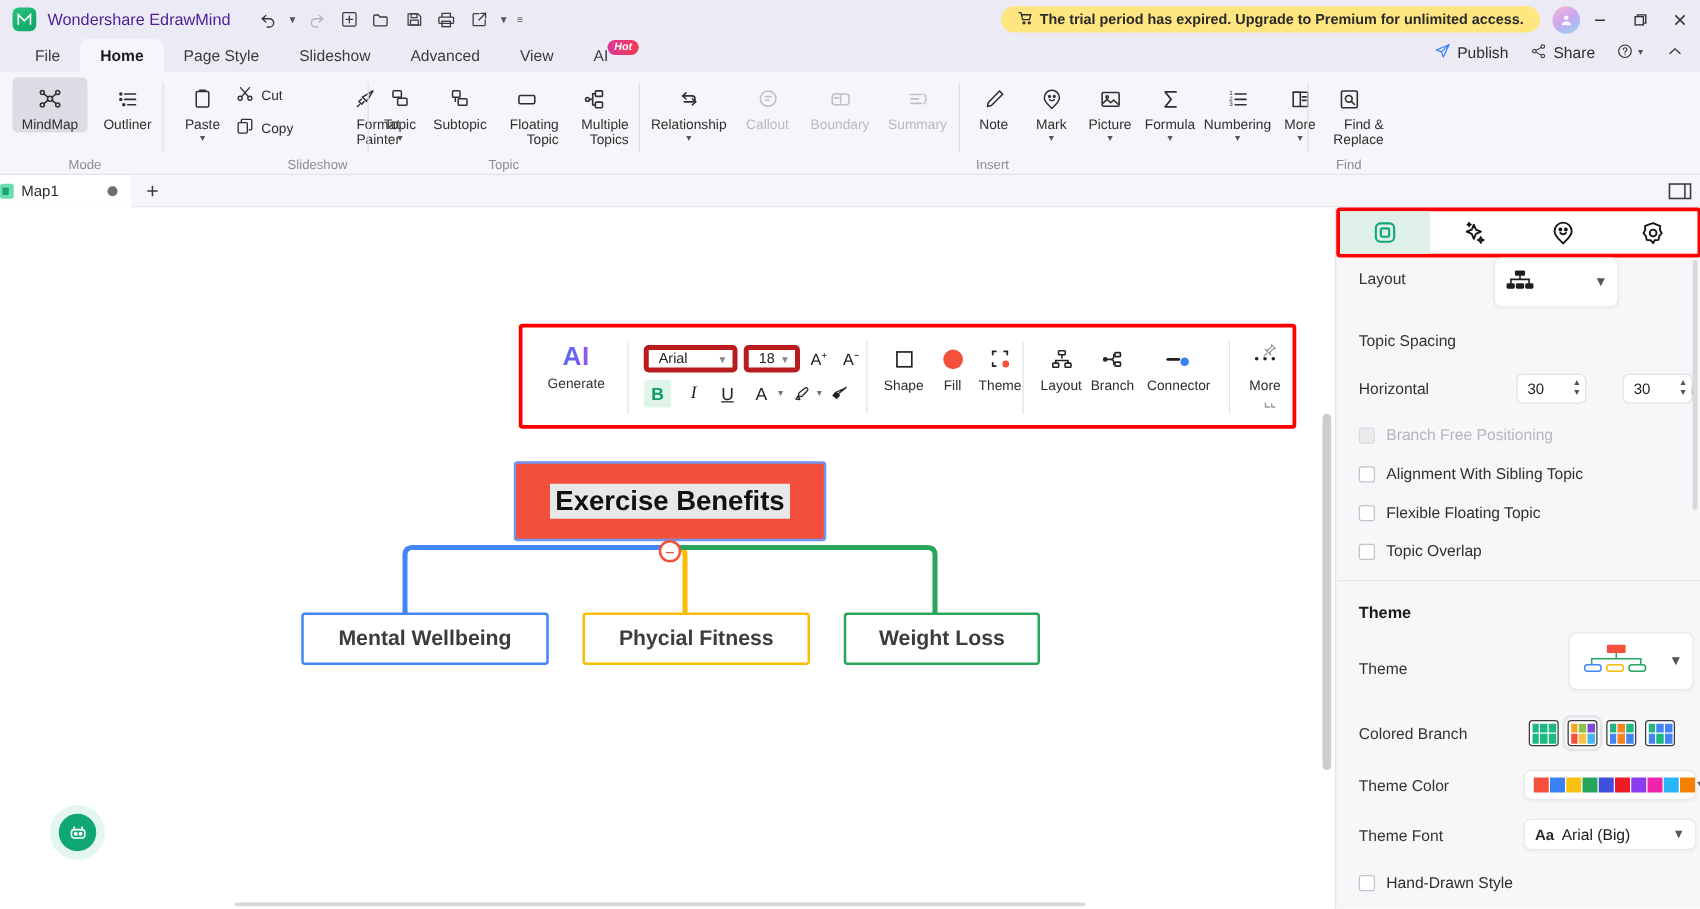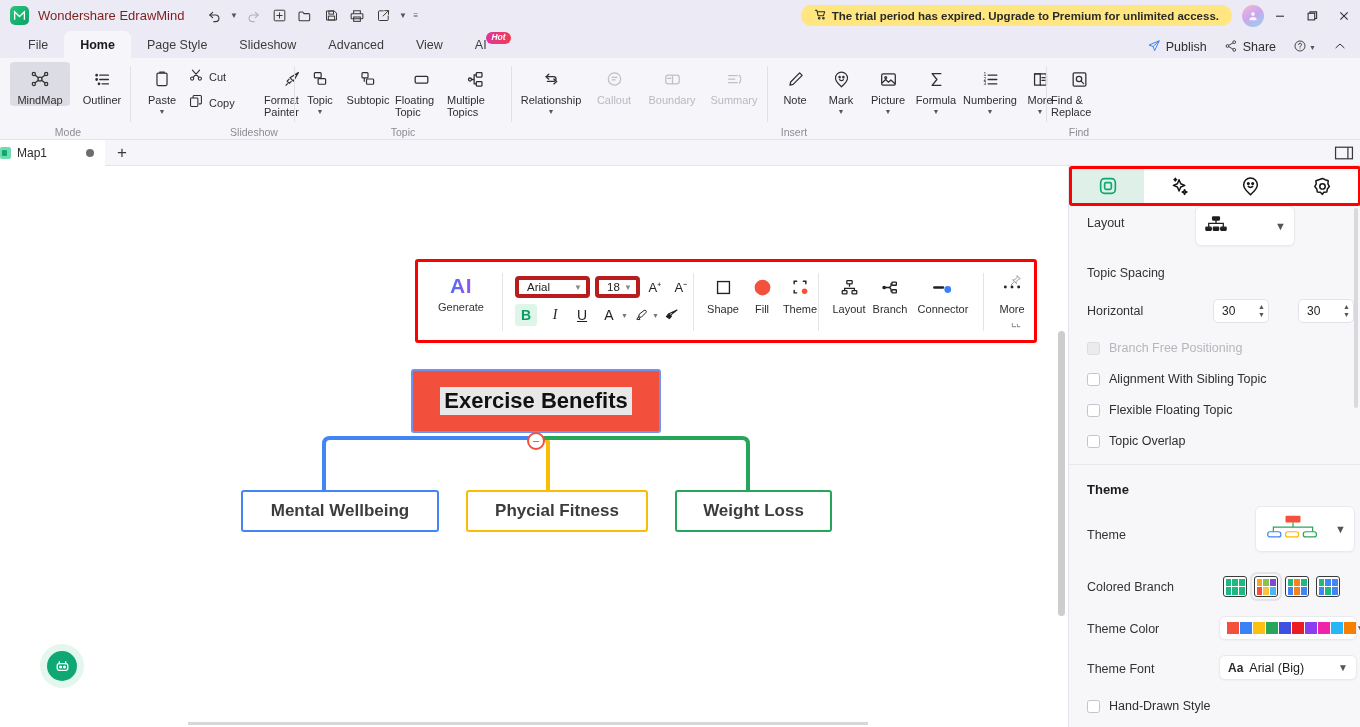--- a/index.html
+++ b/index.html
@@ -16,21 +16,21 @@
   .titlebar{
     position:absolute; left:0; top:0; width:1360px; height:31px;
     background:#eceaf4; display:flex; align-items:center;
   }
   .app-logo{
     width:19px;height:19px;margin-left:10px;border-radius:5px;
     background:linear-gradient(135deg,#2fc37a 0%,#16b271 55%,#0fa169 100%);
     display:flex;align-items:center;justify-content:center;
     color:#fff;font-size:12px;font-weight:700;
   }
-  .app-title{ margin-left:9px; font-size:13px; color:#7f1d1d; }
+  .app-title{ margin-left:9px; font-size:13px; color:#4c1d95; }
   .qat{ display:flex; align-items:center; margin-left:18px; gap:2px; }
   .qat-btn{
     width:24px;height:23px;display:flex;align-items:center;justify-content:center;
     border-radius:3px;color:#3a3a3a;
   }
   .qat-btn.dim{ color:#b4b4b4; }
   .qat-caret{ width:11px;height:23px;display:flex;align-items:center;justify-content:center;font-size:8px;color:#555;}
   .trial-pill{
     position:absolute; right:128px; top:5px; height:21px;
     background:#ffe680; border-radius:11px;
@@ -58,40 +58,40 @@
   .mtab.active{
     background:#f6f6fa; font-weight:bold; color:#1a1a1a;
     border-radius:7px 7px 0 0;
   }
   .mtab .hot{
     position:absolute; top:1px; right:-2px;
     background:linear-gradient(90deg,#e0359c,#f03b50);
     color:#fff; font-size:8.5px; font-weight:bold; font-style:italic;
     border-radius:7px; padding:1px 5px; line-height:1.15;
   }
-  .menu-right{ position:absolute; right:6px; top:31px; height:27px; display:flex; align-items:flex-end; gap:3px; }
+  .menu-right{ position:absolute; right:6px; top:31px; height:27px; display:flex; align-items:flex-start; gap:3px; }
   .mr-item{ display:flex; align-items:center; gap:5px; padding:0 7px; height:22px; font-size:12.5px; color:#2f2f2f; }
 
   
   .ribbon{
     position:absolute; left:0; top:58px; width:1360px; height:82px;
     background:#f6f6fa; border-bottom:1px solid #e2e2ea;
   }
   .grp{ position:absolute; top:0; height:82px; }
   .grp-label{
     position:absolute; bottom:2px; width:100%; text-align:center;
     font-size:10.5px; color:#8b8b93;
   }
   .grp-sep{ position:absolute; top:8px; width:1px; height:56px; background:#e0e0e6; }
   .btn{
     position:absolute; top:4px; display:flex; flex-direction:column; align-items:center;
     width:54px; padding-top:5px; border-radius:4px;
   }
   .btn .ico{ height:24px; display:flex; align-items:center; justify-content:center; color:#2f2f2f; }
-  .btn .lbl{ font-size:11px; color:#2f2f2f; text-align:left; line-height:12px; margin-top:3px; }
+  .btn .lbl{ font-size:11px; color:#2f2f2f; text-align:right; line-height:12px; margin-top:3px; }
   .btn .lbl.dis{ color:#b9b9c0; }
   .btn .ico.dis{ color:#bfbfc6; }
   .btn .dd{ font-size:7px; color:#555; line-height:7px; margin-top:2px; }
   .btn.sel{ background:#dcdce4; }
 
   
   .docstrip{
     position:absolute; left:0; top:140px; width:1360px; height:26px;
     background:#f6f6fa; border-bottom:1px solid #e4e4ea;
   }

